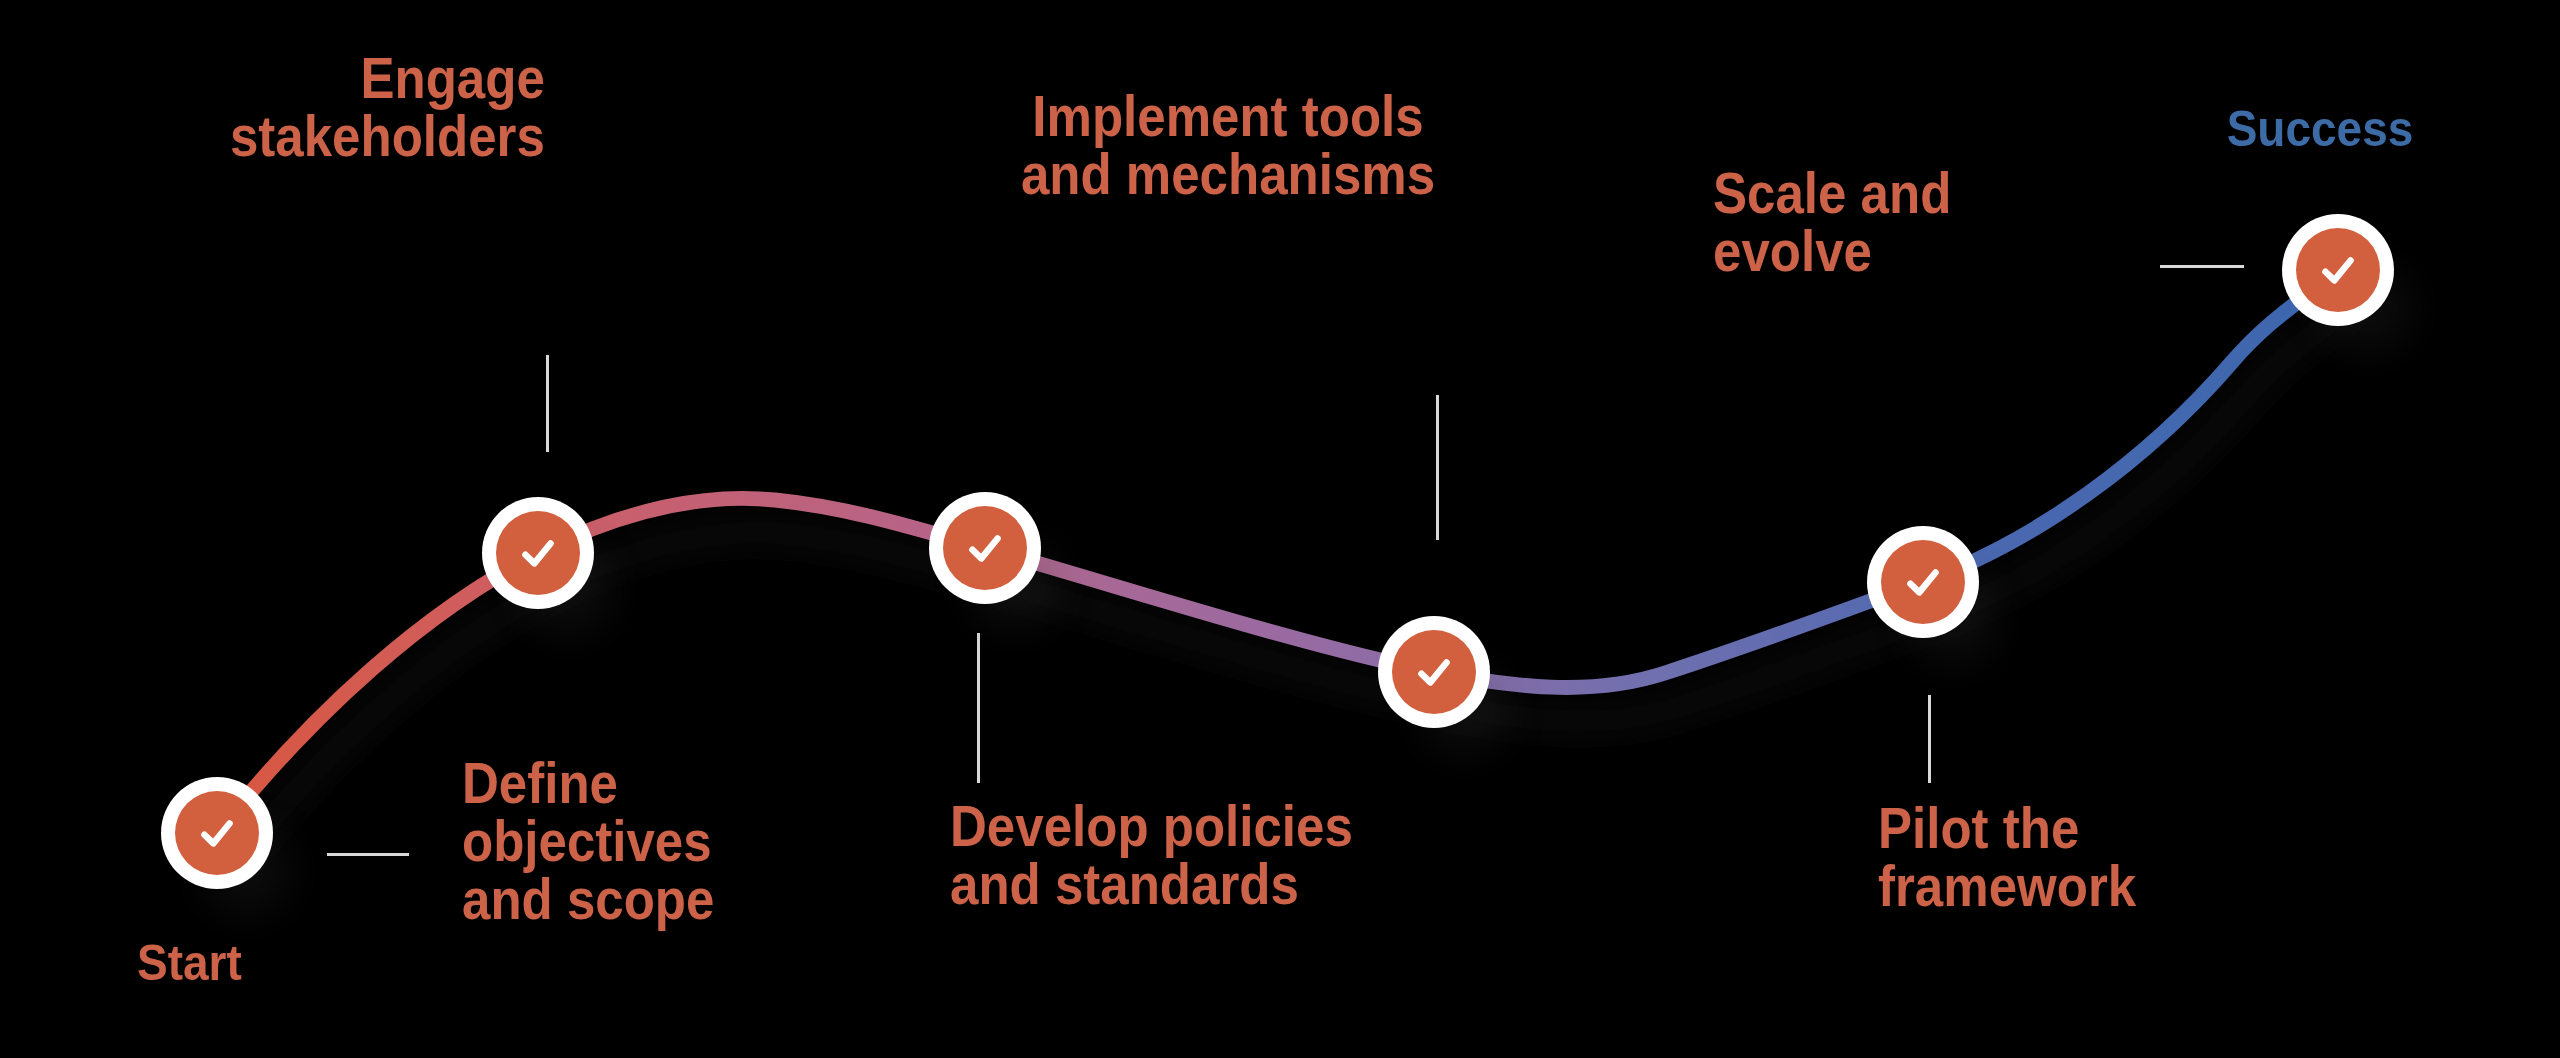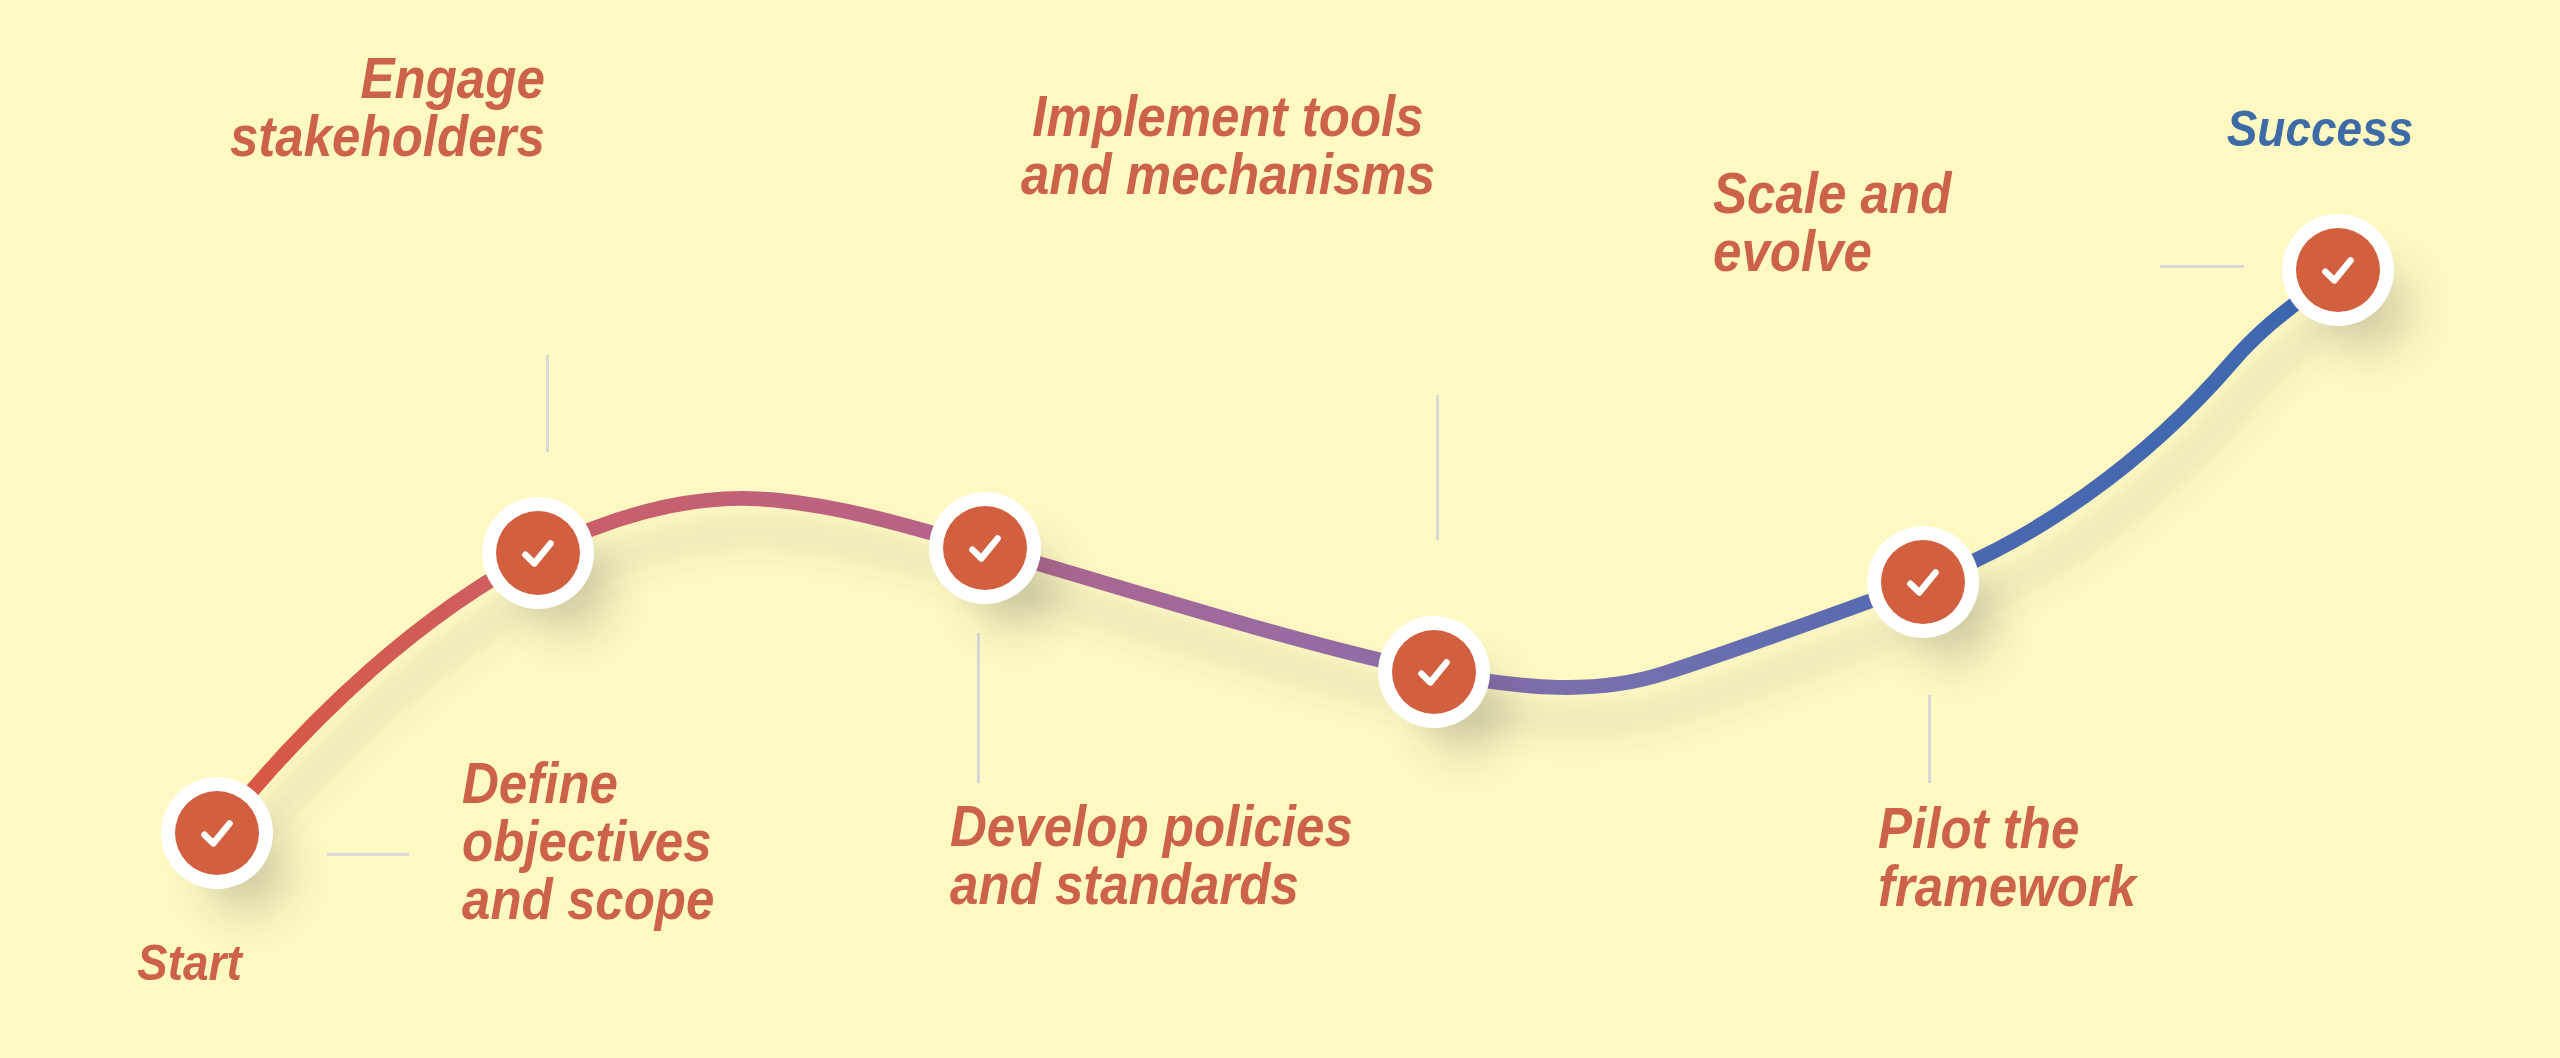--- a/index.html
+++ b/index.html
@@ -1,22 +1,21 @@
 <!DOCTYPE html>
 <html style="--c-label_orange: #cc6247; --c-node_orange: #d2603f; --c-success_blue: #3d6ba5; --c-tick_gray: #d8d8d8; --c-check_white: #ffffff;"><head>
 <meta charset="utf-8">
 <style>
   html,body{margin:0;padding:0;background:#ffffff;}
   #stage{
     position:relative;
     width:2560px;height:1058px;
-    background:#fef9c3;
+    background:#000000;
     overflow:hidden;
     font-family:"Liberation Sans", sans-serif;
-    font-style:italic;
   }
   #curve-svg{position:absolute;left:0;top:0;width:2560px;height:1058px;}
   .tick{position:absolute;background:var(--c-tick_gray,#d8d8d8);}
   .tick.v{width:3px;}
   .tick.h{height:3px;}
   .node{
     position:absolute;width:84px;height:84px;border-radius:50%;
     background:var(--c-node_orange,#d2603f);
     box-shadow:0 0 0 14px #ffffff, 30px 38px 42px 2px rgba(60,60,60,0.20);
     display:flex;align-items:center;justify-content:center;

